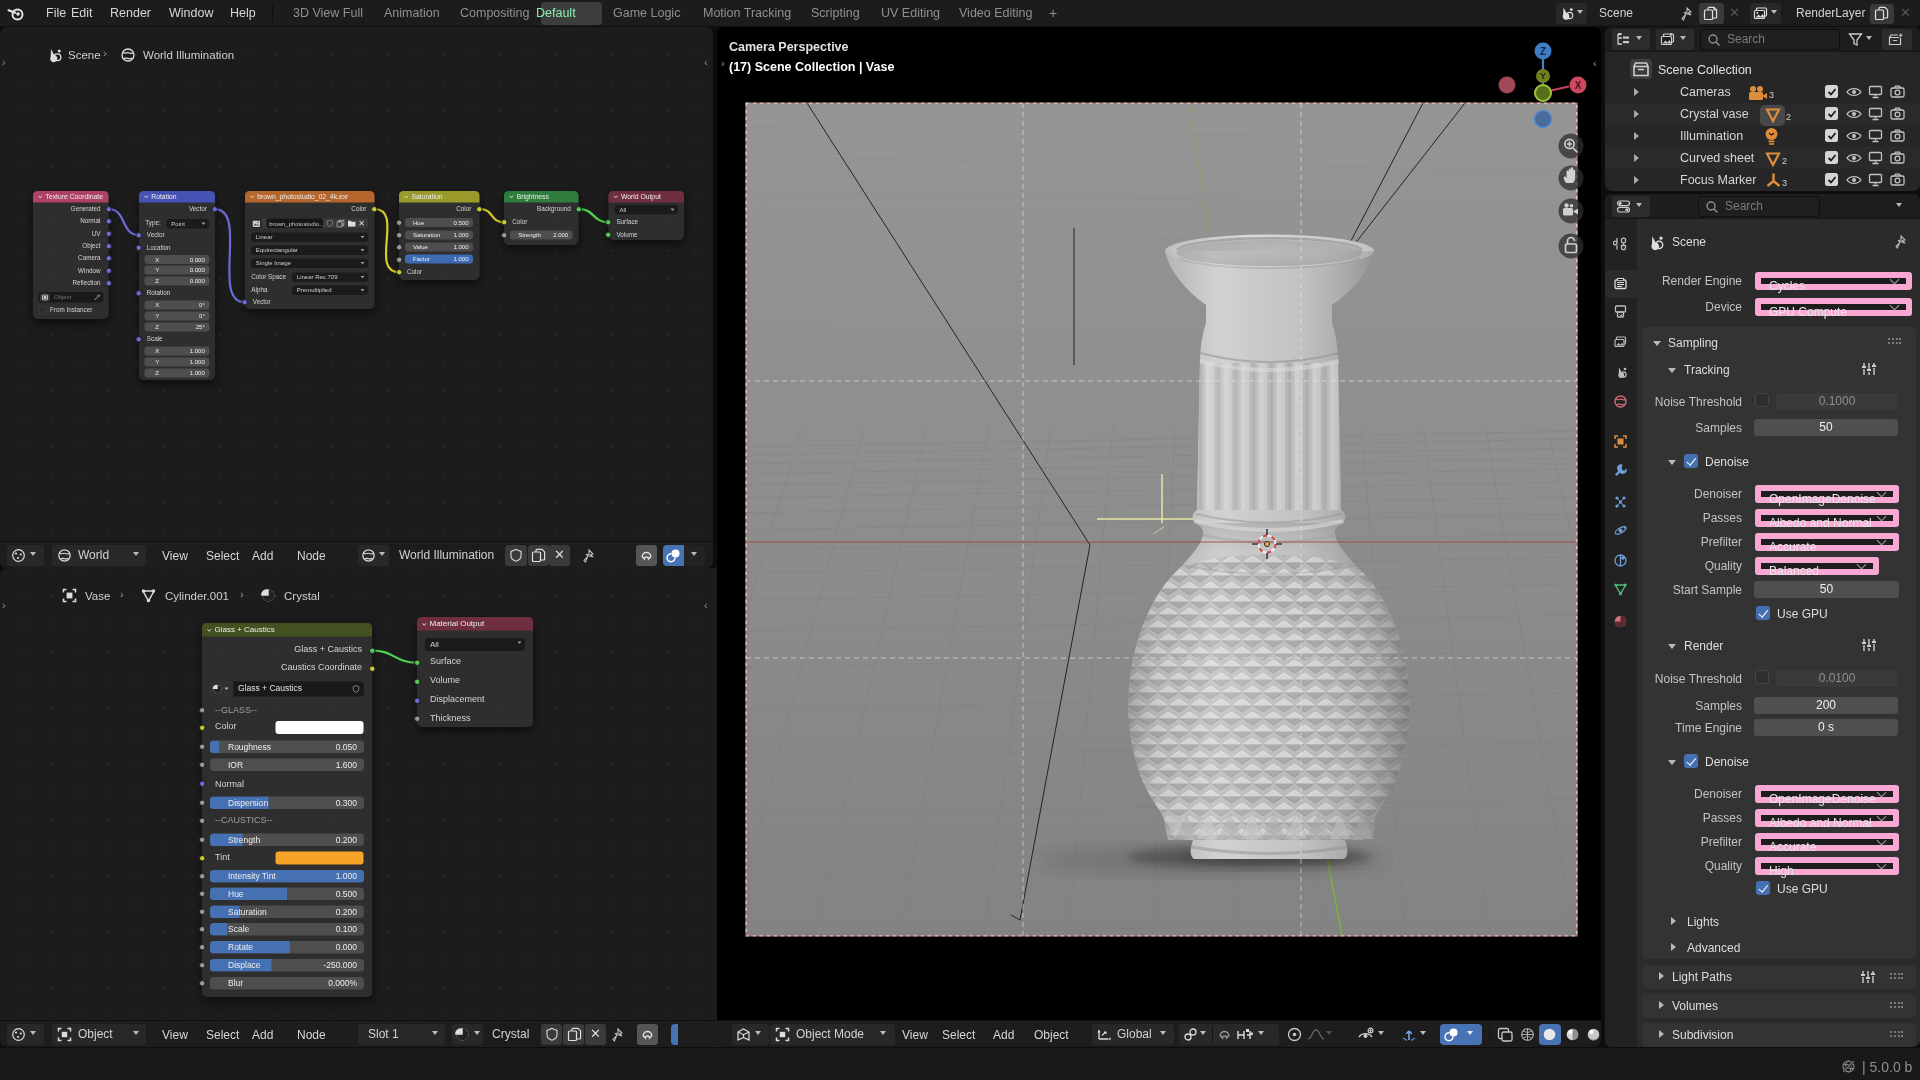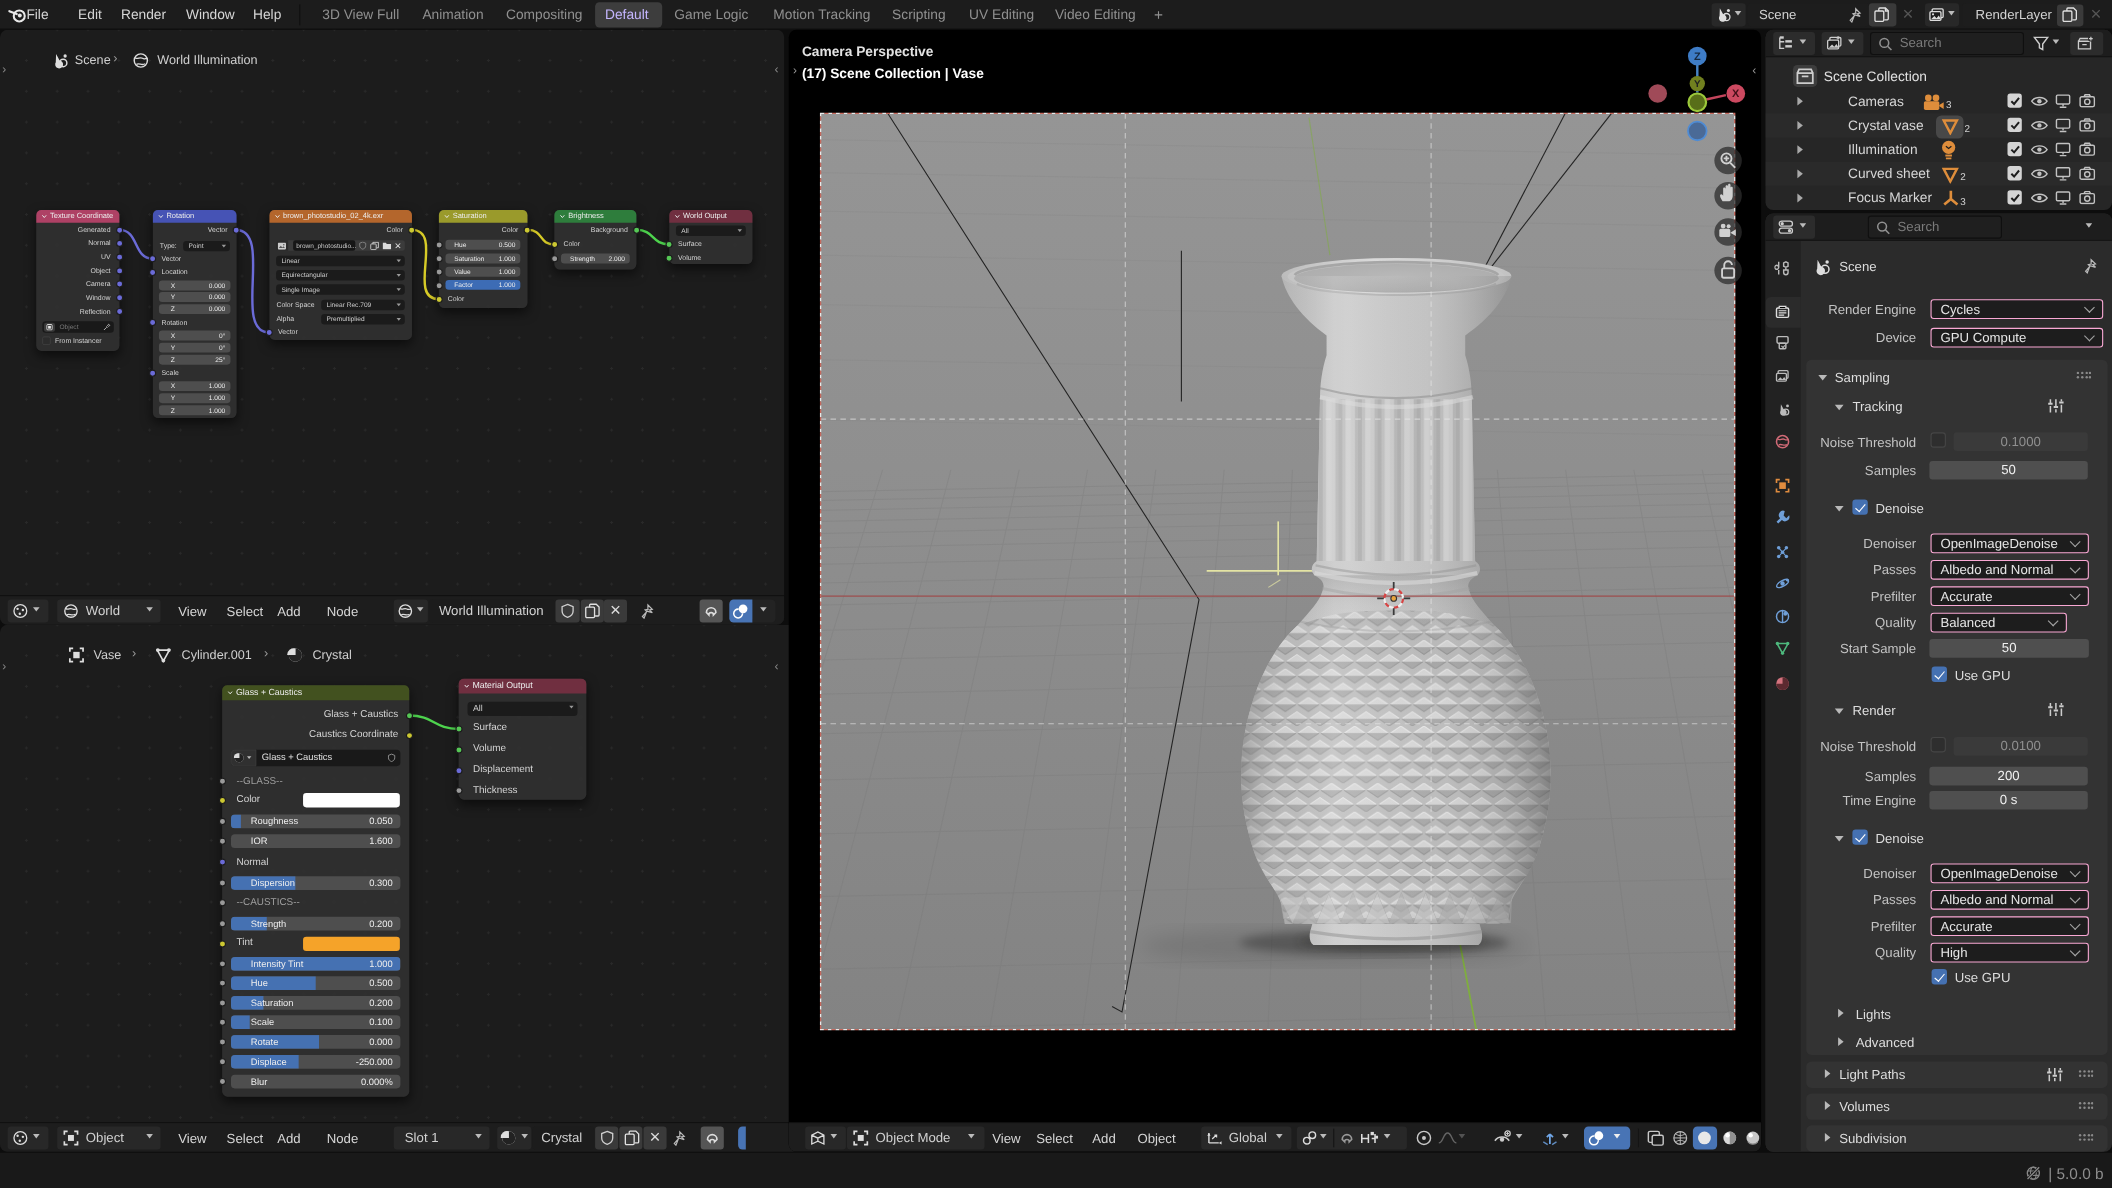--- a/index.html
+++ b/index.html
@@ -18,48 +18,48 @@
 .nval span{position:relative;font-weight:normal}
 .ndrop{position:absolute;background:#1b1b1b;border-radius:6px;font-size:12px;color:#cfcfcf;line-height:19px;height:19px;padding-left:10px;white-space:nowrap}
 .ndrop:after{content:"";position:absolute;right:7px;top:7px;border:4px solid transparent;border-top:5px solid #999}
 .crumb{position:absolute;color:#cfcfcf;font-size:23px;white-space:nowrap}
 .menu{color:#d6d6d6;font-size:12.5px;position:absolute;white-space:nowrap}
 .fld{position:absolute;background:#1e1e1e;border-radius:3px;color:#e4e4e4;font-size:12px}
 .btn3{position:absolute;background:#3a3a3a;border-radius:3px}
 .tab{position:absolute;color:#909090;font-size:12.5px;line-height:26px}
 svg{display:block}
 .plabel{position:absolute;color:#c3c3c3;font-size:12px;text-align:right;white-space:nowrap}
-.pdrop{position:absolute;background:#1d1d1d;border-radius:3px;color:#e6e6e6;font-size:12px;border:1px solid #f9a8d4;white-space:nowrap}
+.pdrop{position:absolute;background:#1d1d1d;border-radius:3px;color:#e6e6e6;font-size:12px;border:6px solid #f9a8d4;white-space:nowrap}
 .pdrop:after{content:"";position:absolute;right:8px;top:50%;margin-top:-5px;width:6px;height:6px;border:solid #a2a2a2;border-width:0 1.6px 1.6px 0;transform:rotate(45deg)}
 .pval{position:absolute;background:#4f4f4f;border-radius:3px;color:#f0f0f0;font-size:12px;text-align:center}
 .pvald{position:absolute;background:#3a3a3a;border-radius:3px;color:#8f8f8f;font-size:12px;text-align:center}
 .chk{position:absolute;width:14px;height:14px;border-radius:3px;background:#4571b2}
 .chk:after{content:"";position:absolute;left:4.5px;top:1.5px;width:3.5px;height:7.5px;border:solid #fff;border-width:0 1.8px 1.8px 0;transform:rotate(40deg)}
 .chk0{position:absolute;width:14px;height:14px;border-radius:3px;background:#2e2e2e;border:1px solid #464646}
 .ptext{position:absolute;color:#dddddd;font-size:12px;white-space:nowrap}
 .hmenu{position:absolute;color:#d6d6d6;font-size:12px;white-space:nowrap}
 </style></head><body>
 
 <div class="abs" style="left:0;top:0;width:1920px;height:27px;background:#1c1c1c;border-bottom:1px solid #0e0e0e">
   <svg class="abs" style="left:7px;top:4px" width="19" height="19" viewBox="0 0 19 19">
       <circle cx="10.5" cy="10.5" r="5" fill="none" stroke="#e8e8e8" stroke-width="1.9"></circle>
       <circle cx="11" cy="10" r="1.8" fill="#e8e8e8"></circle>
       <path d="M1.5 6.2 L8.2 8.8" stroke="#e8e8e8" stroke-width="2" stroke-linecap="round"></path>
     </svg>
-  <span class="menu" style="left:24px;top:6px">File</span>
+  <span class="menu" style="left:46px;top:6px">File</span>
   <span class="menu" style="left:71px;top:6px">Edit</span>
   <span class="menu" style="left:110px;top:6px">Render</span>
   <span class="menu" style="left:169px;top:6px">Window</span>
   <span class="menu" style="left:230px;top:6px">Help</span>
   <div class="abs" style="left:272px;top:4px;width:1px;height:19px;background:#0f0f0f"></div>
   <span class="tab" style="left:293px;top:0">3D View Full</span>
   <span class="tab" style="left:384px;top:0">Animation</span>
   <span class="tab" style="left:460px;top:0">Compositing</span>
   <div class="abs" style="left:541px;top:2px;width:61px;height:23px;background:#3d3d3d;border-radius:4px"></div>
-  <span class="tab" style="left:550px;top:0;color:#c4b5fd">Default</span>
+  <span class="tab" style="left:536px;top:0;color:#86efac">Default</span>
   <span class="tab" style="left:613px;top:0">Game Logic</span>
   <span class="tab" style="left:703px;top:0">Motion Tracking</span>
   <span class="tab" style="left:811px;top:0">Scripting</span>
   <span class="tab" style="left:881px;top:0">UV Editing</span>
   <span class="tab" style="left:959px;top:0">Video Editing</span>
   <span class="tab" style="left:1049px;top:0;font-size:14px">+</span>
   <div class="btn3" style="left:1556px;top:3px;width:31px;height:21px;background:#282828"></div>
   <svg class="abs" style="left:1559px;top:6px" width="15" height="15" viewBox="0 0 15 15">
       <path d="M4.5 1.5 L7.5 7 A3.4 3.4 0 114.2 8.6 Z" fill="#ddd"></path>
       <circle cx="10.5" cy="9.5" r="3.2" fill="none" stroke="#ddd" stroke-width="1.2"></circle>

